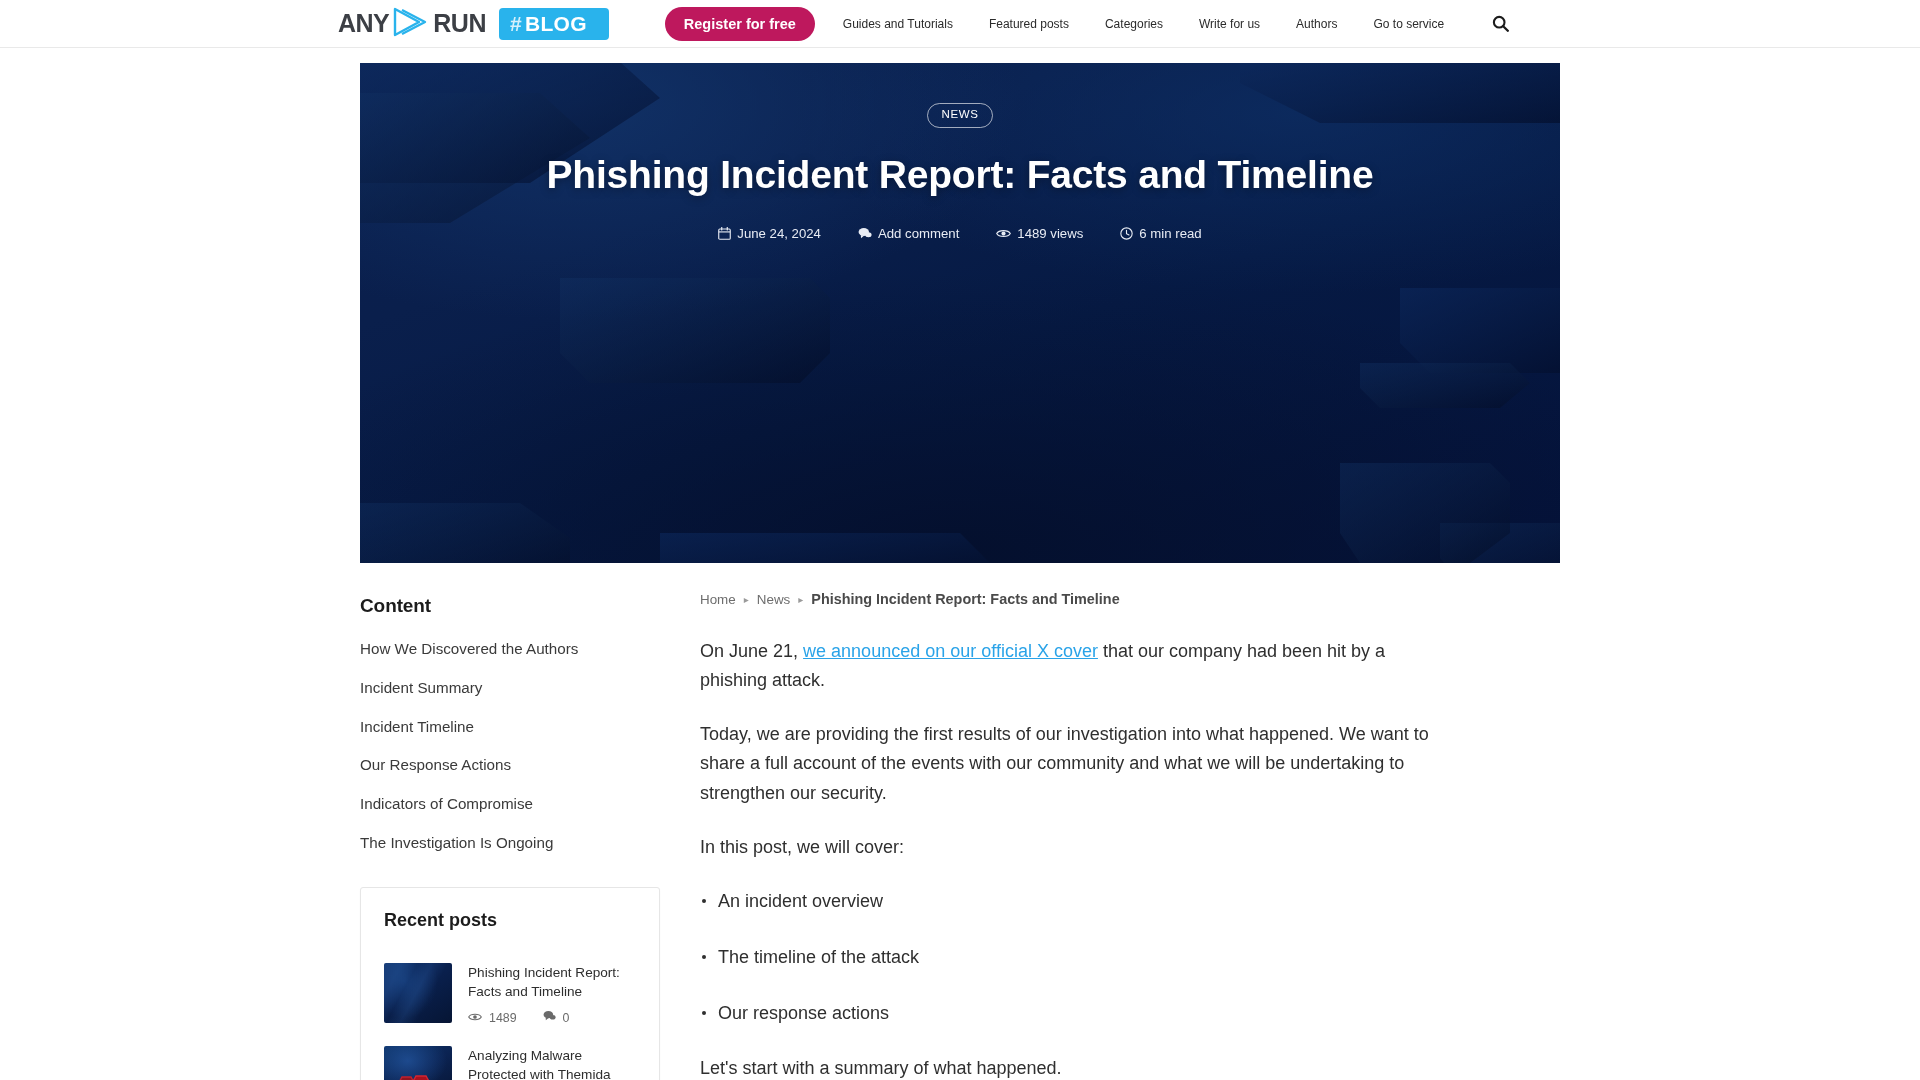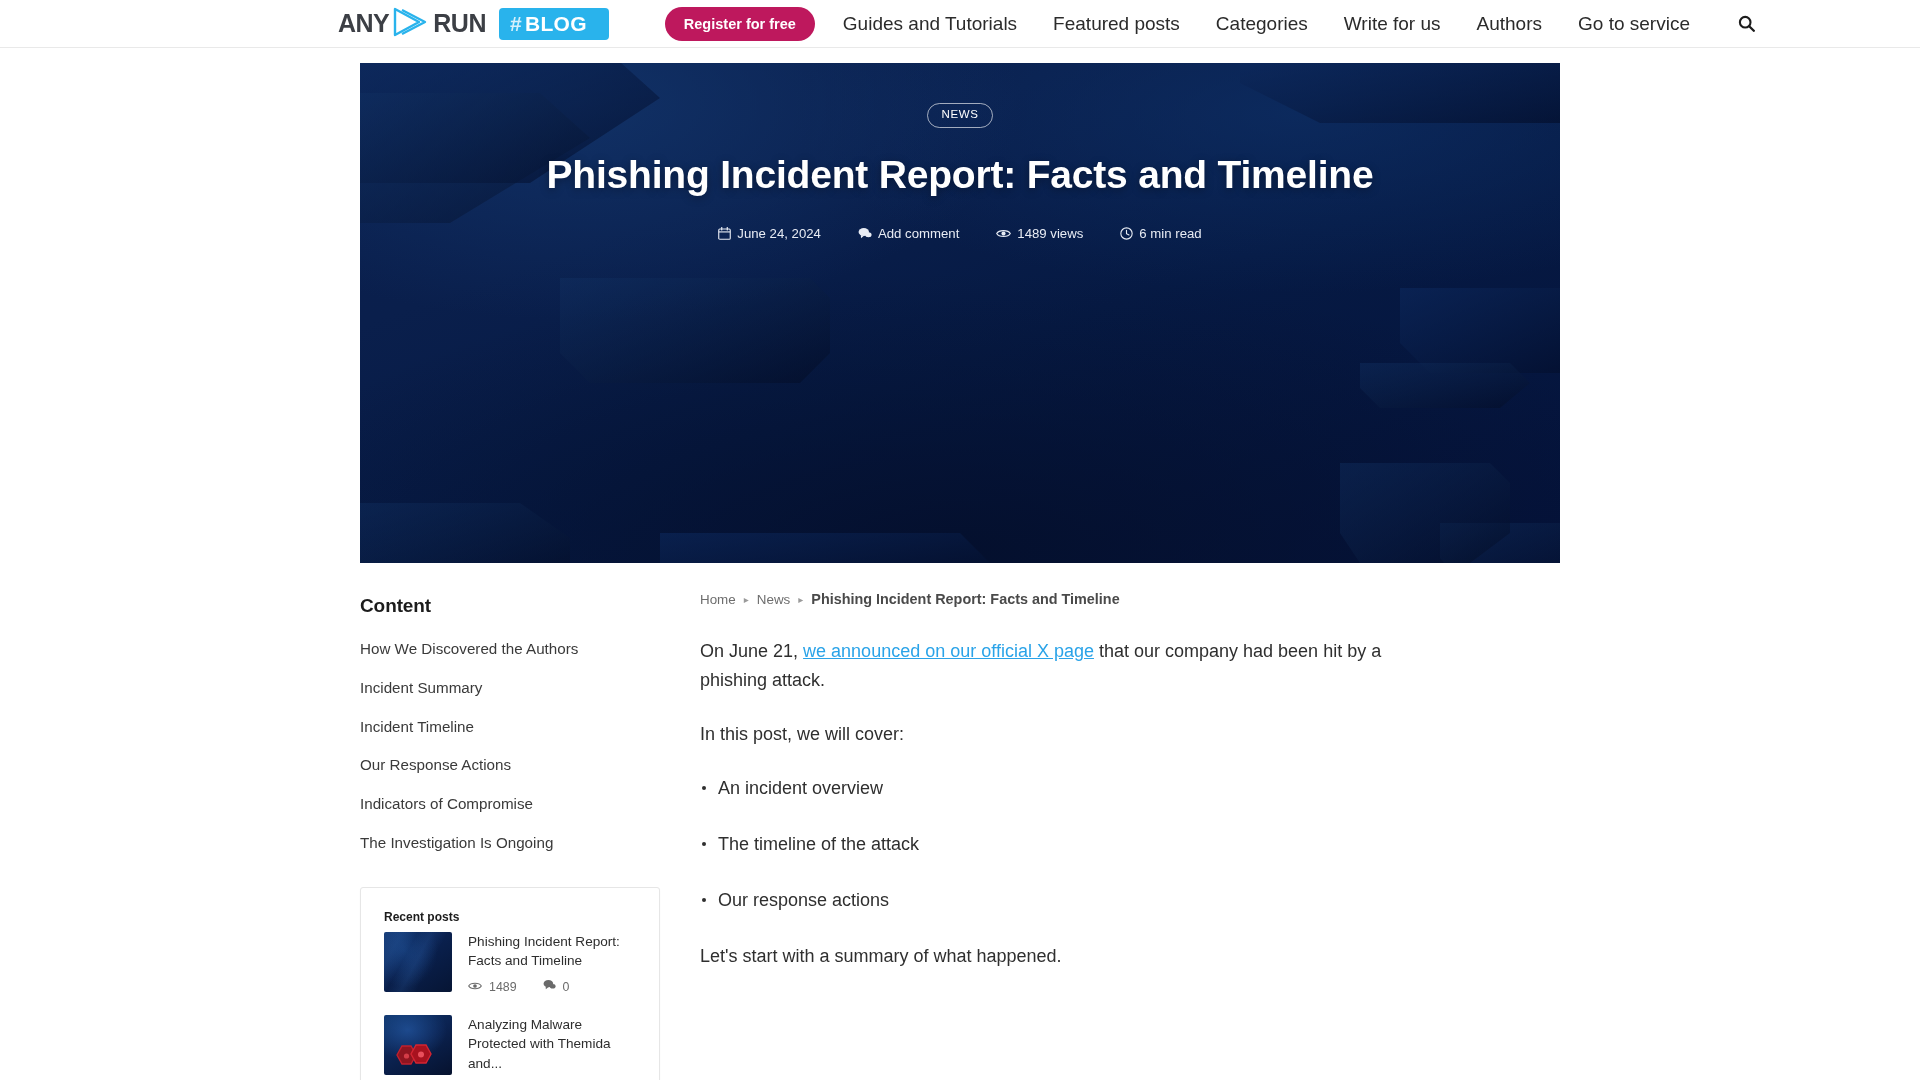--- a/index.html
+++ b/index.html
@@ -70,21 +70,21 @@
     padding: 9px 19px;
     border-radius: 18px;
     border: none;
     cursor: pointer;
     white-space: nowrap;
     font-family: "Liberation Sans", sans-serif;
     margin-right: 28px;
   }
   .nav-link {
     color: #2b2b2b;
-    font-size: 19px;
+    font-size: 12px;
     text-decoration: none;
     white-space: nowrap;
     padding: 6px 0;
     margin: 0 18px;
     cursor: pointer;
   }
   .nav-link:first-of-type { margin-left: 0; }
   .search-btn {
     margin-left: 26px;
     background: none;
@@ -185,24 +185,24 @@
   
   .recent-card {
     margin-top: 34px;
     background: #ffffff;
     border: 1px solid #e6e6e6;
     border-radius: 3px;
     padding: 22px 23px 10px 23px;
     box-shadow: 0 1px 2px rgba(0,0,0,0.03);
   }
   .recent-title {
-    font-size: 12px;
+    font-size: 18px;
     font-weight: 700;
     color: #1c1c1c;
-    margin-bottom: 8px;
+    margin-bottom: 32px;
   }
   .recent-item {
     display: flex;
     gap: 16px;
     margin-bottom: 21px;
     cursor: pointer;
     align-items: flex-start;
   }
   .thumb {
     width: 68px; height: 60px;
@@ -475,22 +475,23 @@
 
     <nav class="breadcrumb">
       <a>Home</a>
       <span class="sep">▸</span>
       <a>News</a>
       <span class="sep">▸</span>
       <span class="current">Phishing Incident Report: Facts and Timeline</span>
     </nav>
 
     <article class="article">
-      <p><span>On June 21, </span><a class="inline">we announced on our official X page</a><span> that our company had been hit by a phishing attack.</span></p>
-
+      <p><span>On June 21, </span><a class="inline">we announced on our official X cover</a><span> that our company had been hit by a phishing attack.</span></p>
+
+      <p>Today, we are providing the first results of our investigation into what happened. We want to share a full account of the events with our community and what we will be undertaking to strengthen our security.</p>
 
       <p>In this post, we will cover:</p>
 
       <ul>
         <li>An incident overview</li>
         <li>The timeline of the attack</li>
         <li>Our response actions</li>
       </ul>
 
       <p>Let's start with a summary of what happened.</p>

